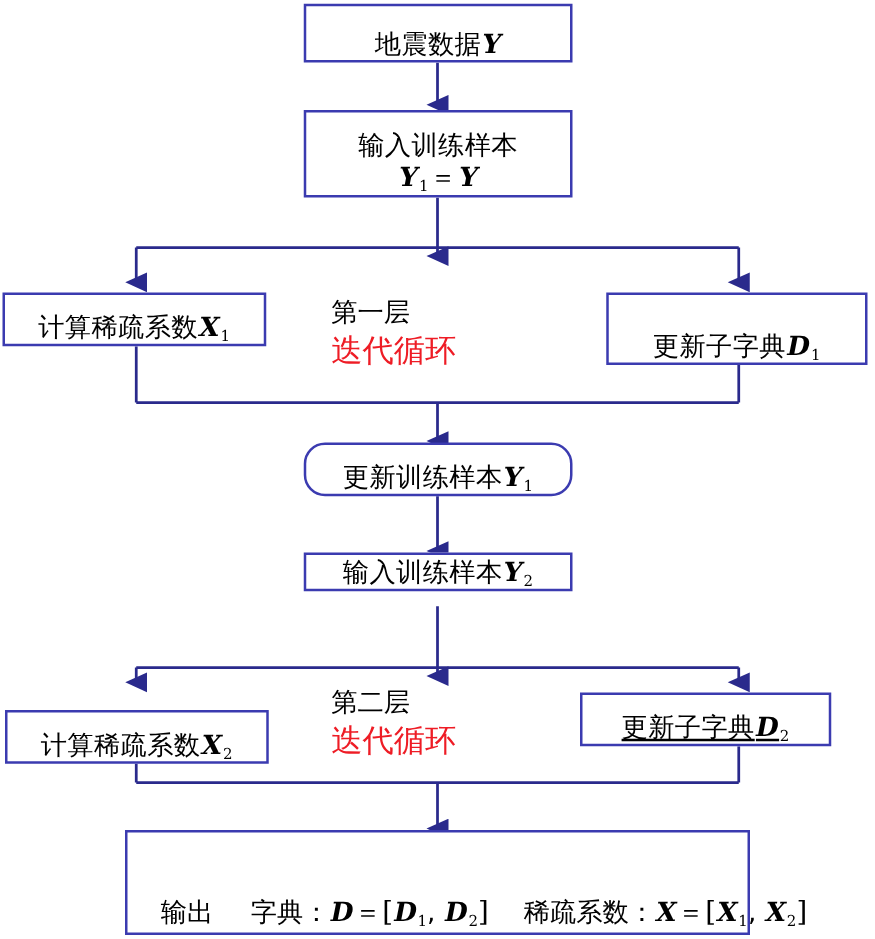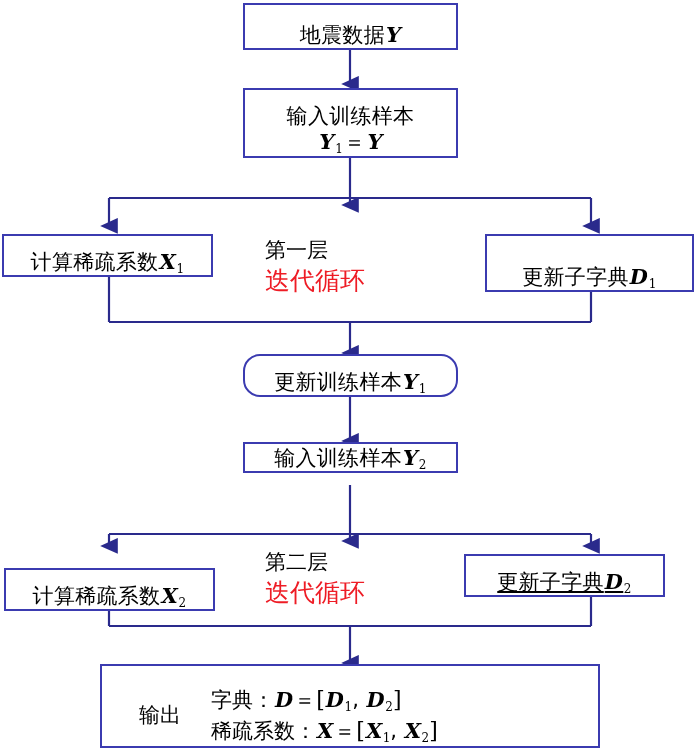--- a/index.html
+++ b/index.html
@@ -94,24 +94,24 @@
     padding-left: 16px;
     margin-left: 21px;
   }
   .out-label {
     font-size: 21px;
     flex: 0 0 auto;
     padding-right: 30px;
   }
   .out-lines {
     display: flex;
-    flex-direction: column;
     text-align: left;
     font-size: 21px;
     line-height: 1.38;
+    gap: 28px;
   }
 </style>
 </head>
 <body>
 
 <div id="canvas">
 
   <svg id="connectors" viewBox="0 0 700 751" xmlns="http://www.w3.org/2000/svg">
     <defs>
       <marker id="arrow" markerWidth="10" markerHeight="10" refX="3.2" refY="4" orient="auto" markerUnits="strokeWidth">

